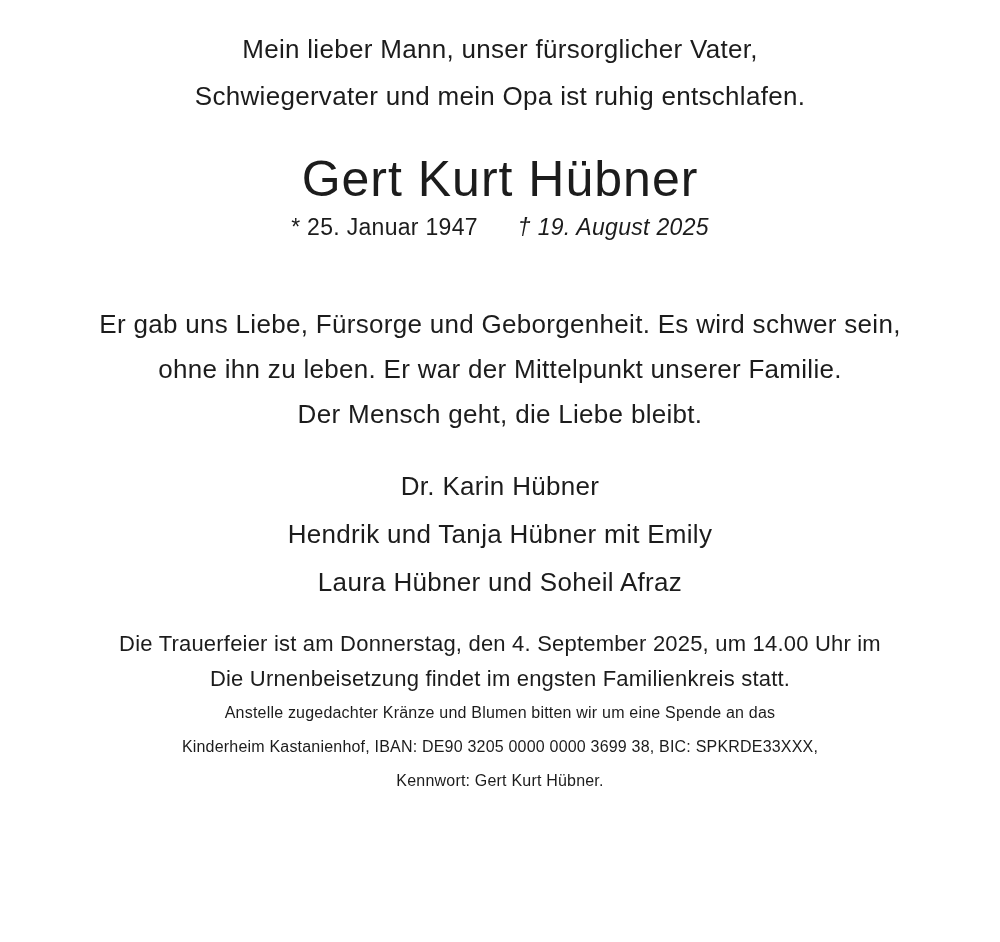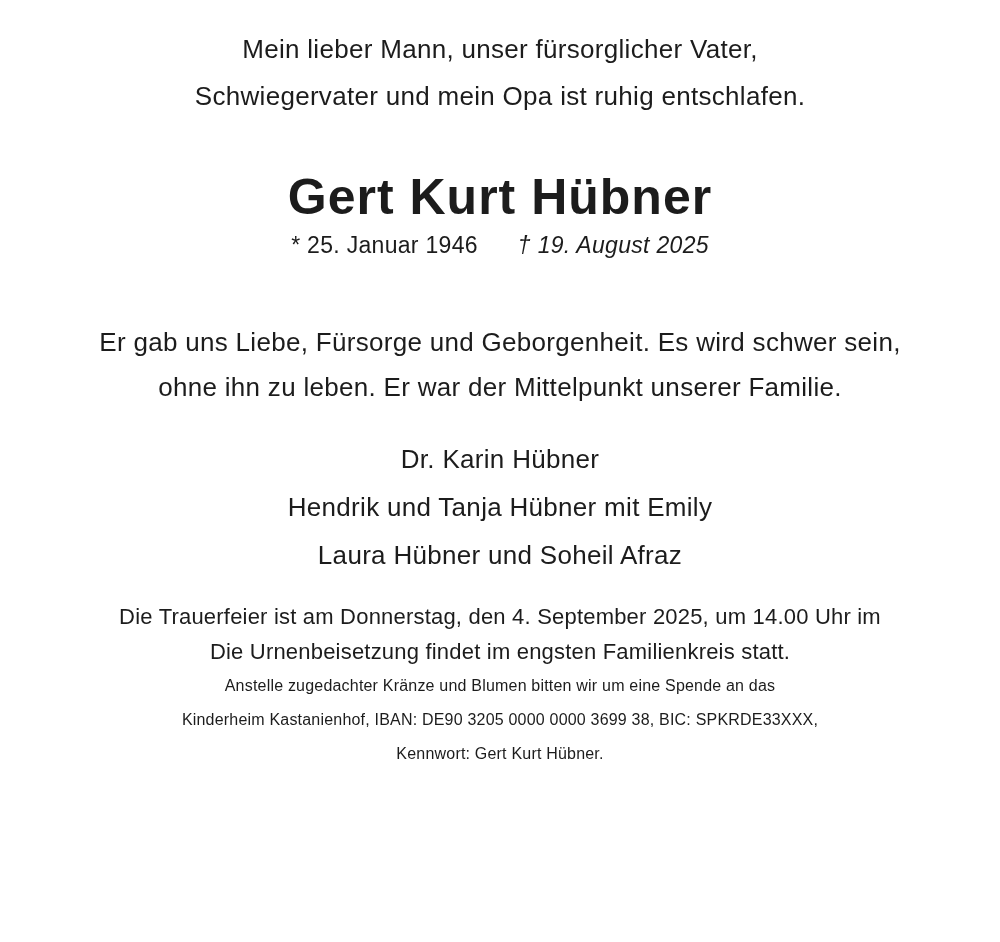--- a/index.html
+++ b/index.html
@@ -21,22 +21,22 @@
     box-sizing: border-box;
   }
   .intro {
     font-size: 26px;
     line-height: 47px;
     letter-spacing: 0.3px;
   }
   .deceased-name {
     font-size: 50px;
     line-height: 58px;
-    margin-top: 48px;
-    font-weight: bold;
+    margin-top: 30px;
+    font-weight: normal;
     letter-spacing: 1px;
   }
   .dates {
     font-size: 23px;
     line-height: 30px;
     margin-top: 4px;
     letter-spacing: 0.3px;
   }
   .dates .death-date {
     margin-left: 40px;
@@ -78,26 +78,27 @@
 <main class="notice">
 
   <section class="intro">
     <div>Mein lieber Mann, unser fürsorglicher Vater,</div>
     <div>Schwiegervater und mein Opa ist ruhig entschlafen.</div>
   </section>
 
   <h1 class="deceased-name" style="margin-bottom:0;">Gert Kurt Hübner</h1>
 
   <div class="dates">
-    <span class="birth-date">* 25. Januar 1946</span><span class="death-date">† 19. August 2025</span>
+    <span class="birth-date">* 25. Januar 1947</span><span class="death-date">† 19. August 2025</span>
   </div>
 
   <section class="tribute">
     <div>Er gab uns Liebe, Fürsorge und Geborgenheit. Es wird schwer sein,</div>
     <div>ohne ihn zu leben. Er war der Mittelpunkt unserer Familie.</div>
+    <div>Der Mensch geht, die Liebe bleibt.</div>
   </section>
 
   <section class="mourners">
     <div>Dr. Karin Hübner</div>
     <div>Hendrik und Tanja Hübner mit Emily</div>
     <div>Laura Hübner und Soheil Afraz</div>
   </section>
 
 
   <section class="funeral">

